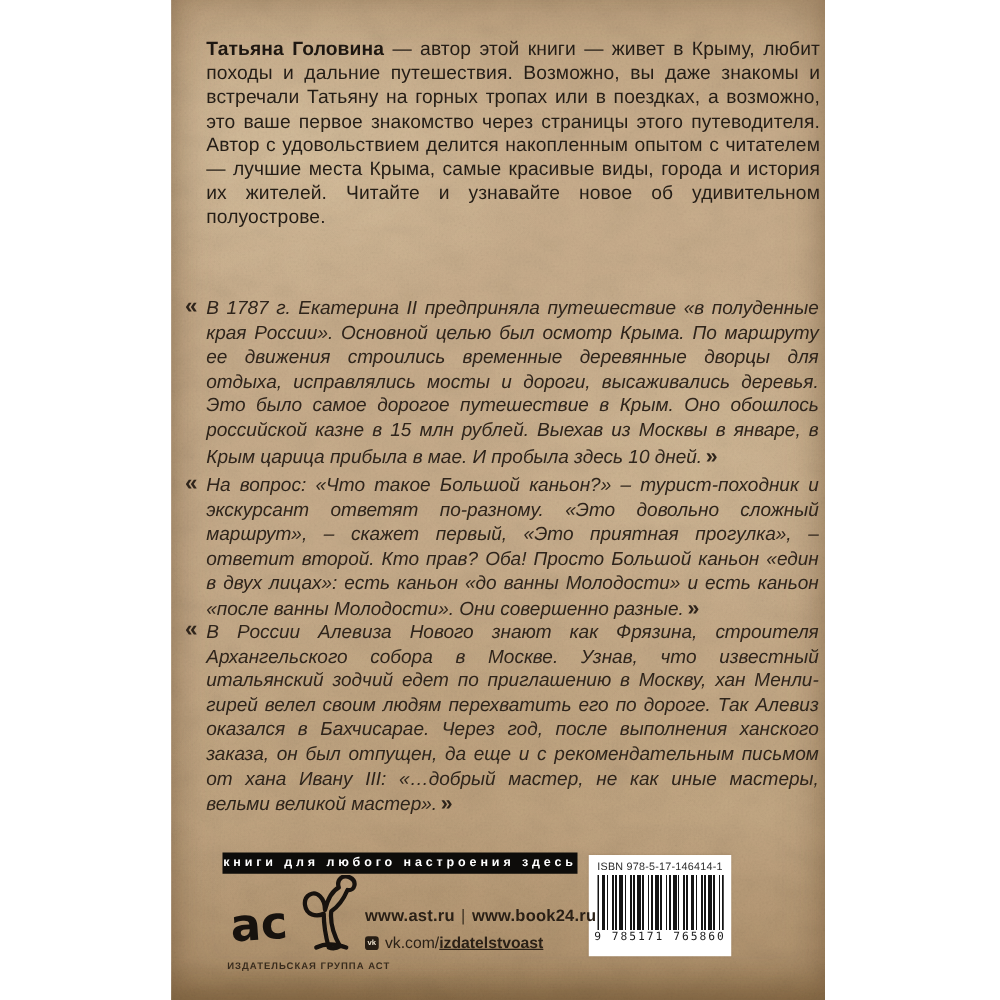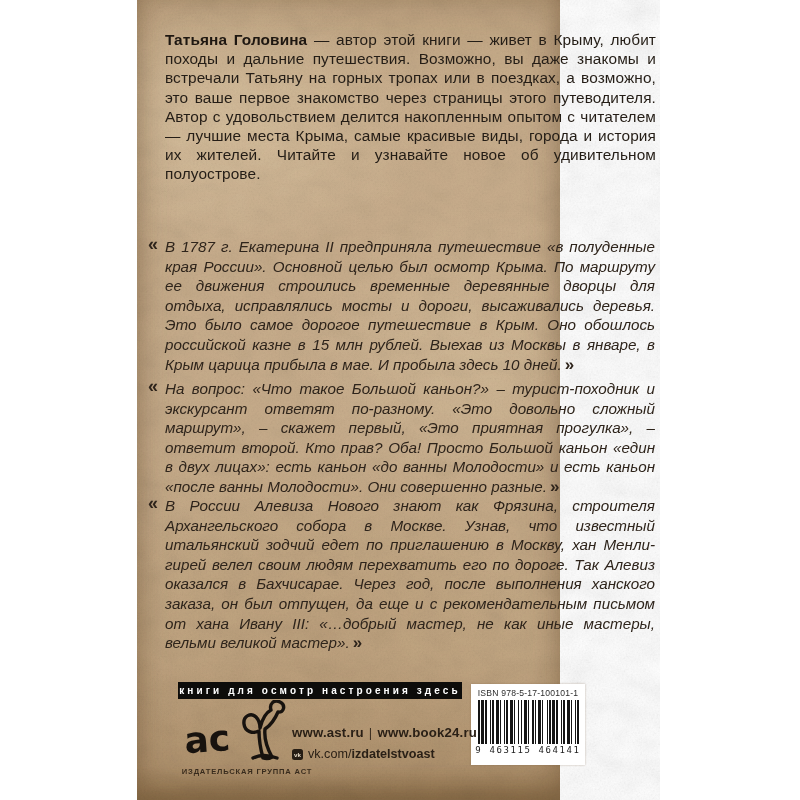--- a/index.html
+++ b/index.html
@@ -1,20 +1,20 @@
 <!DOCTYPE html>
 <html><head>
 <meta charset="utf-8">
 <style>
   html,body{margin:0;padding:0;background:#ffffff;width:800px;height:800px;overflow:hidden;}
   body{font-family:"Liberation Sans",sans-serif;}
   .page{position:relative;width:800px;height:800px;background:#ffffff;}
 
   .cover{
-    position:absolute;left:137px;top:0;width:423px;height:800px;
+    position:absolute;left:137px;top:0;width:523px;height:800px;
     background:
       radial-gradient(ellipse 300px 200px at 20% 15%, rgba(230,210,175,.45), rgba(0,0,0,0) 70%),
       radial-gradient(ellipse 260px 220px at 80% 45%, rgba(222,200,164,.4), rgba(0,0,0,0) 70%),
       radial-gradient(ellipse 320px 240px at 40% 80%, rgba(180,150,112,.35), rgba(0,0,0,0) 70%),
       linear-gradient(180deg,#c3a784 0%,#cbb08e 12%,#c9ae8c 55%,#c4a884 82%,#b2946f 96%,#a5875f 100%);
     box-shadow: inset 0 0 38px rgba(96,68,38,.28), inset 0 -14px 22px rgba(84,56,28,.3);
   }
   .texture{position:absolute;left:0;top:0;pointer-events:none;}
 
   .intro{
@@ -55,21 +55,21 @@
   }
   .barcode-digits{font-family:"DejaVu Sans Mono",monospace;font-size:9px;color:#1c1c1c;letter-spacing:1.6px;margin-top:1px;white-space:nowrap;}
 
   .ast-logo{position:absolute;left:44px;top:700px;width:132px;text-align:center;}
   .logo-caption{font-size:7.6px;color:#241a10;letter-spacing:.8px;margin-top:1px;white-space:nowrap;font-weight:bold;opacity:.85;}
 
   .links{position:absolute;left:155px;top:725px;color:#2a2016;text-align:center;}
   .links-row1{font-size:13.2px;font-weight:bold;letter-spacing:.2px;margin-bottom:7px;white-space:nowrap;}
   .links-sep{padding:0 5px;font-weight:normal;opacity:.85;}
   .link-line{display:flex;align-items:center;font-size:12.6px;margin-bottom:3px;white-space:nowrap;}
-  .link-line b{font-weight:bold;}
+  .link-line b{font-weight:bold;text-decoration:underline;}
   .soc-icon{
     display:inline-flex;align-items:center;justify-content:center;
     width:11px;height:11px;border-radius:2.5px;background:#261d14;color:#e9ddc9;
     font-size:6.2px;font-weight:bold;margin-right:5px;line-height:11px;
   }
   a.plain{color:inherit;text-decoration:none;}
 </style>
 </head>
 <body>
 
@@ -92,26 +92,26 @@
     </svg>
 
     <p class="intro"><b>Татьяна Головина</b><span> — автор этой книги — живет в Крыму, любит походы и дальние путешествия. Возможно, вы даже знакомы и встречали Татьяну на горных тропах или в поездках, а возможно, это ваше первое знакомство через страницы этого путеводителя. Автор с удовольствием делится накопленным опытом с читателем — лучшие места Крыма, самые красивые виды, города и история их жителей. Читайте и узнавайте новое об удивительном полуострове.</span></p>
 
     <p class="quote q1"><span class="q-open">«</span><span>В 1787 г. Екатерина II предприняла путешествие «в полуденные края России». Основной целью был осмотр Крыма. По маршруту ее движения строились временные деревянные дворцы для отдыха, исправлялись мосты и дороги, высаживались деревья. Это было самое дорогое путешествие в Крым. Оно обошлось российской казне в 15 млн рублей. Выехав из Москвы в январе, в Крым царица прибыла в мае. И пробыла здесь 10 дней.</span><span class="q-close">»</span></p>
 
     <p class="quote q2"><span class="q-open">«</span><span>На вопрос: «Что такое Большой каньон?» – турист-походник и экскурсант ответят по-разному. «Это довольно сложный маршрут», – скажет первый, «Это приятная прогулка», – ответит второй. Кто прав? Оба! Просто Большой каньон «един в двух лицах»: есть каньон «до ванны Молодости» и есть каньон «после ванны Молодости». Они совершенно разные.</span><span class="q-close">»</span></p>
 
     <p class="quote q3"><span class="q-open">«</span><span>В России Алевиза Нового знают как Фрязина, строителя Архангельского собора в Москве. Узнав, что известный итальянский зодчий едет по приглашению в Москву, хан Менли-гирей велел своим людям перехватить его по дороге. Так Алевиз оказался в Бахчисарае. Через год, после выполнения ханского заказа, он был отпущен, да еще и с рекомендательным письмом от хана Ивану III: «…добрый мастер, не как иные мастеры, вельми великой мастер».</span><span class="q-close">»</span></p>
 
-    <div class="banner">книги для осмотр настроения здесь</div>
+    <div class="banner">книги для любого настроения здесь</div>
 
     <div class="isbn-box">
-      <div class="isbn-label">ISBN 978-5-17-100101-1</div>
+      <div class="isbn-label">ISBN 978-5-17-146414-1</div>
       <div class="barcode"></div>
-      <div class="barcode-digits">9 463115 464141</div>
+      <div class="barcode-digits">9 785171 765860</div>
     </div>
 
     <div class="ast-logo">
       <svg width="128" height="62" viewBox="0 0 128 62" aria-hidden="true">
         <text x="2" y="52" font-family="DejaVu Sans, sans-serif" font-size="36" font-weight="bold" fill="#17120e" transform="rotate(-4 20 50)">ас</text>
         <g fill="none" stroke="#17120e" stroke-width="3.4" stroke-linecap="round" stroke-linejoin="round">
           <path d="M80 58 C77 47 76 39 76 31 C70 34 62 32 61 24 C60 16 68 12 73 17 C76 20 77 24 77 28 C79 20 82 13 88 10 C86 4 91 -1 97 2 C103 5 101 13 95 12 C92 19 88 25 82 29 C81 38 84 48 89 57 C86 59 83 59 80 58 Z"></path>
           <path d="M70 58 Q80 53 94 58"></path>
         </g>
       </svg>

